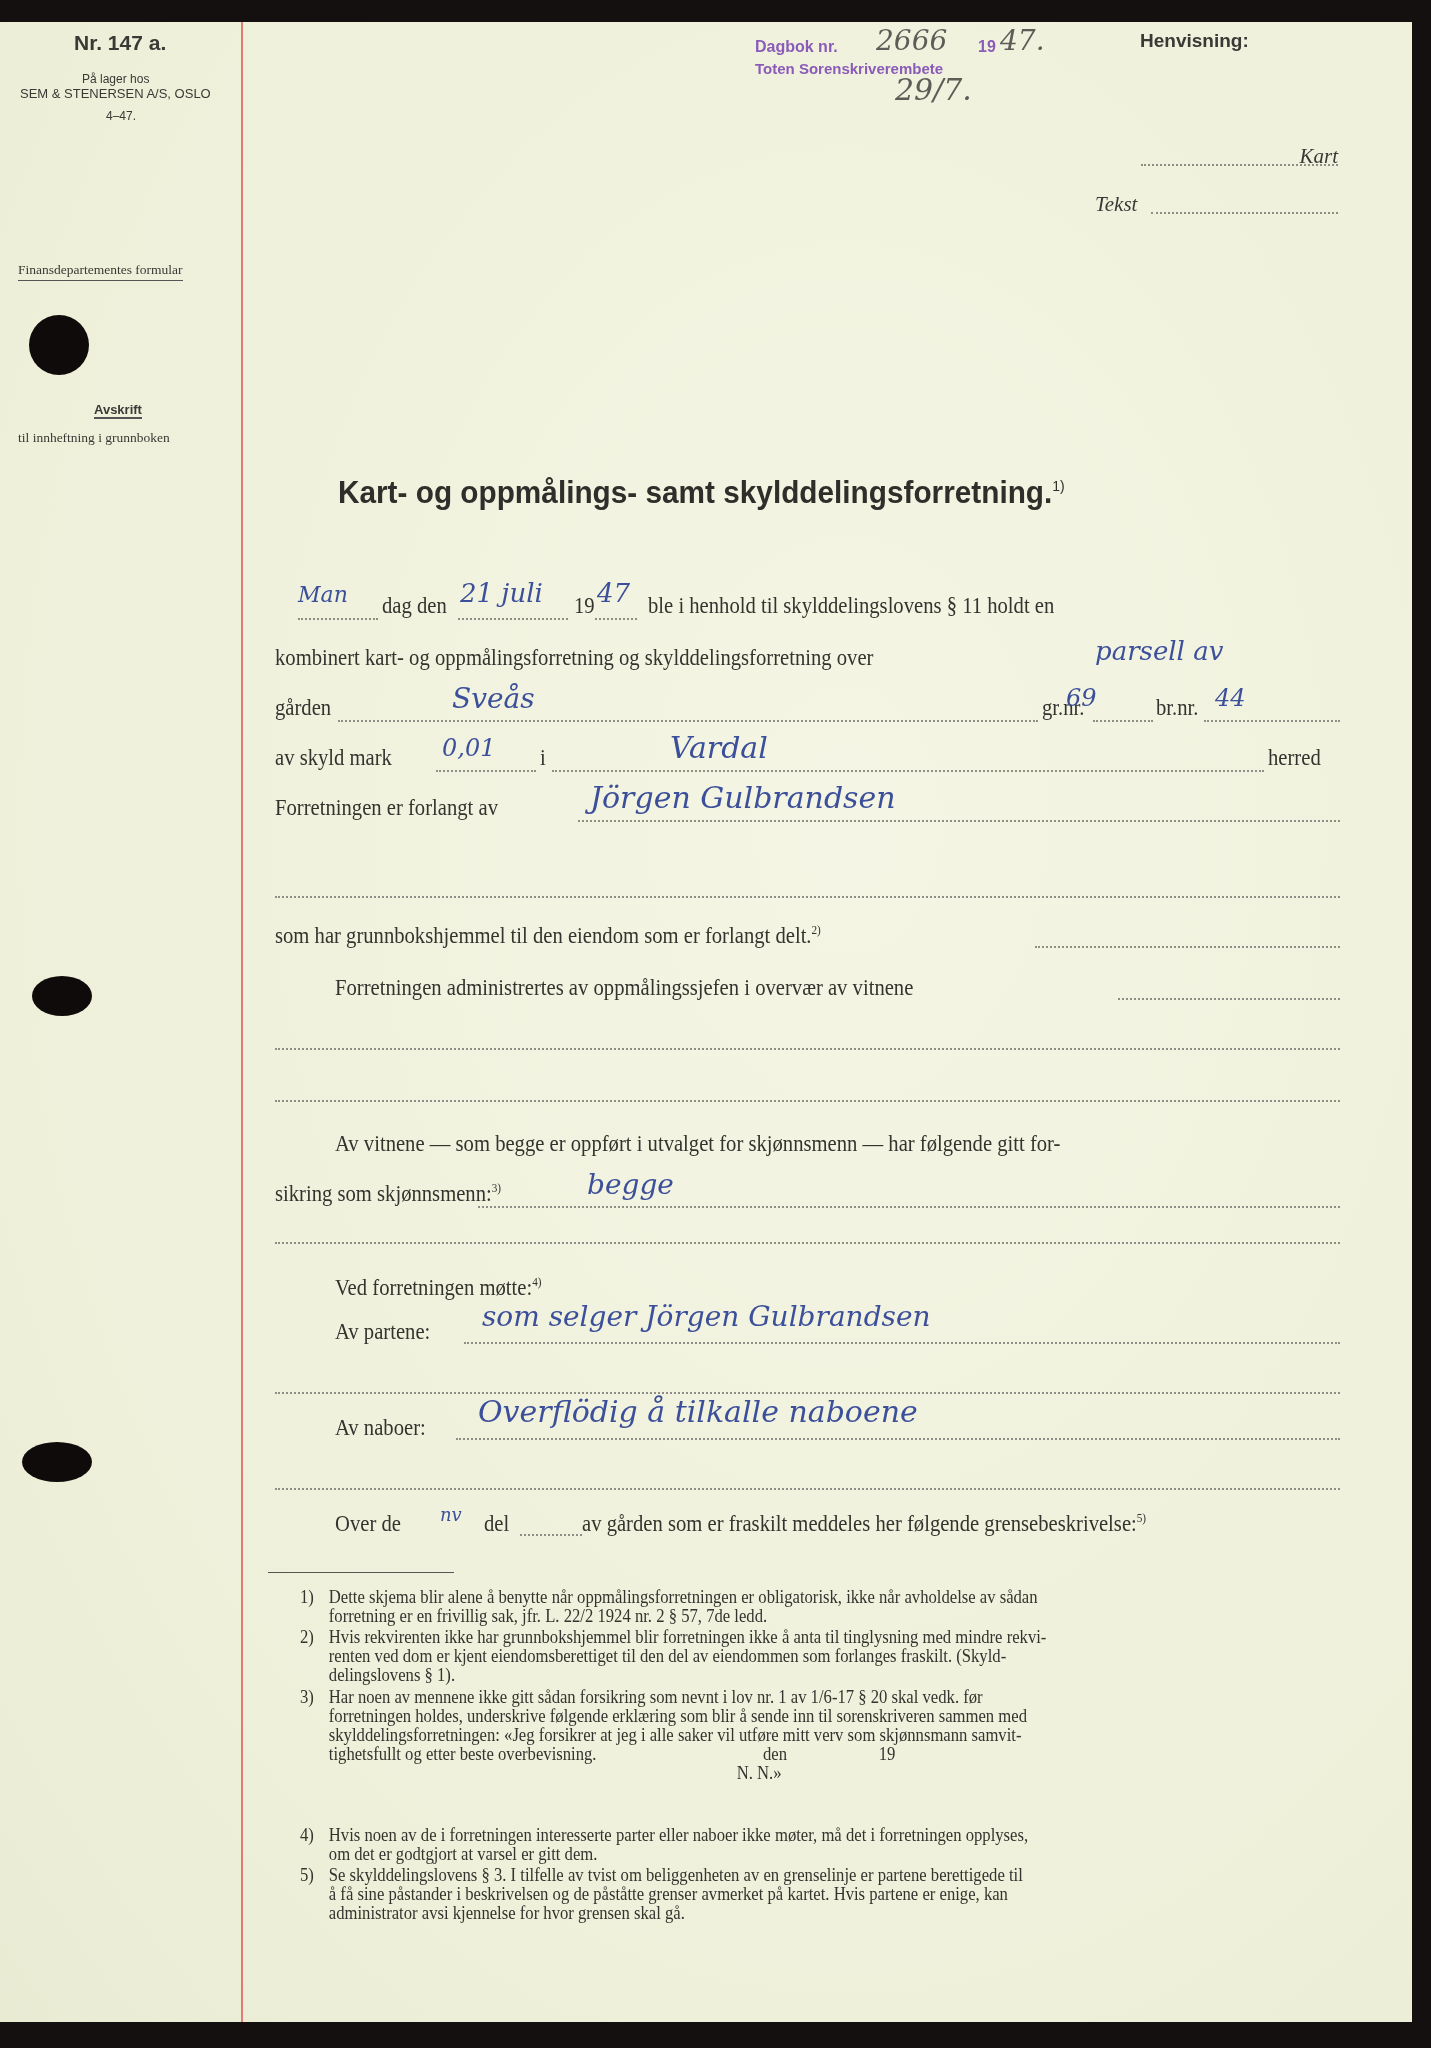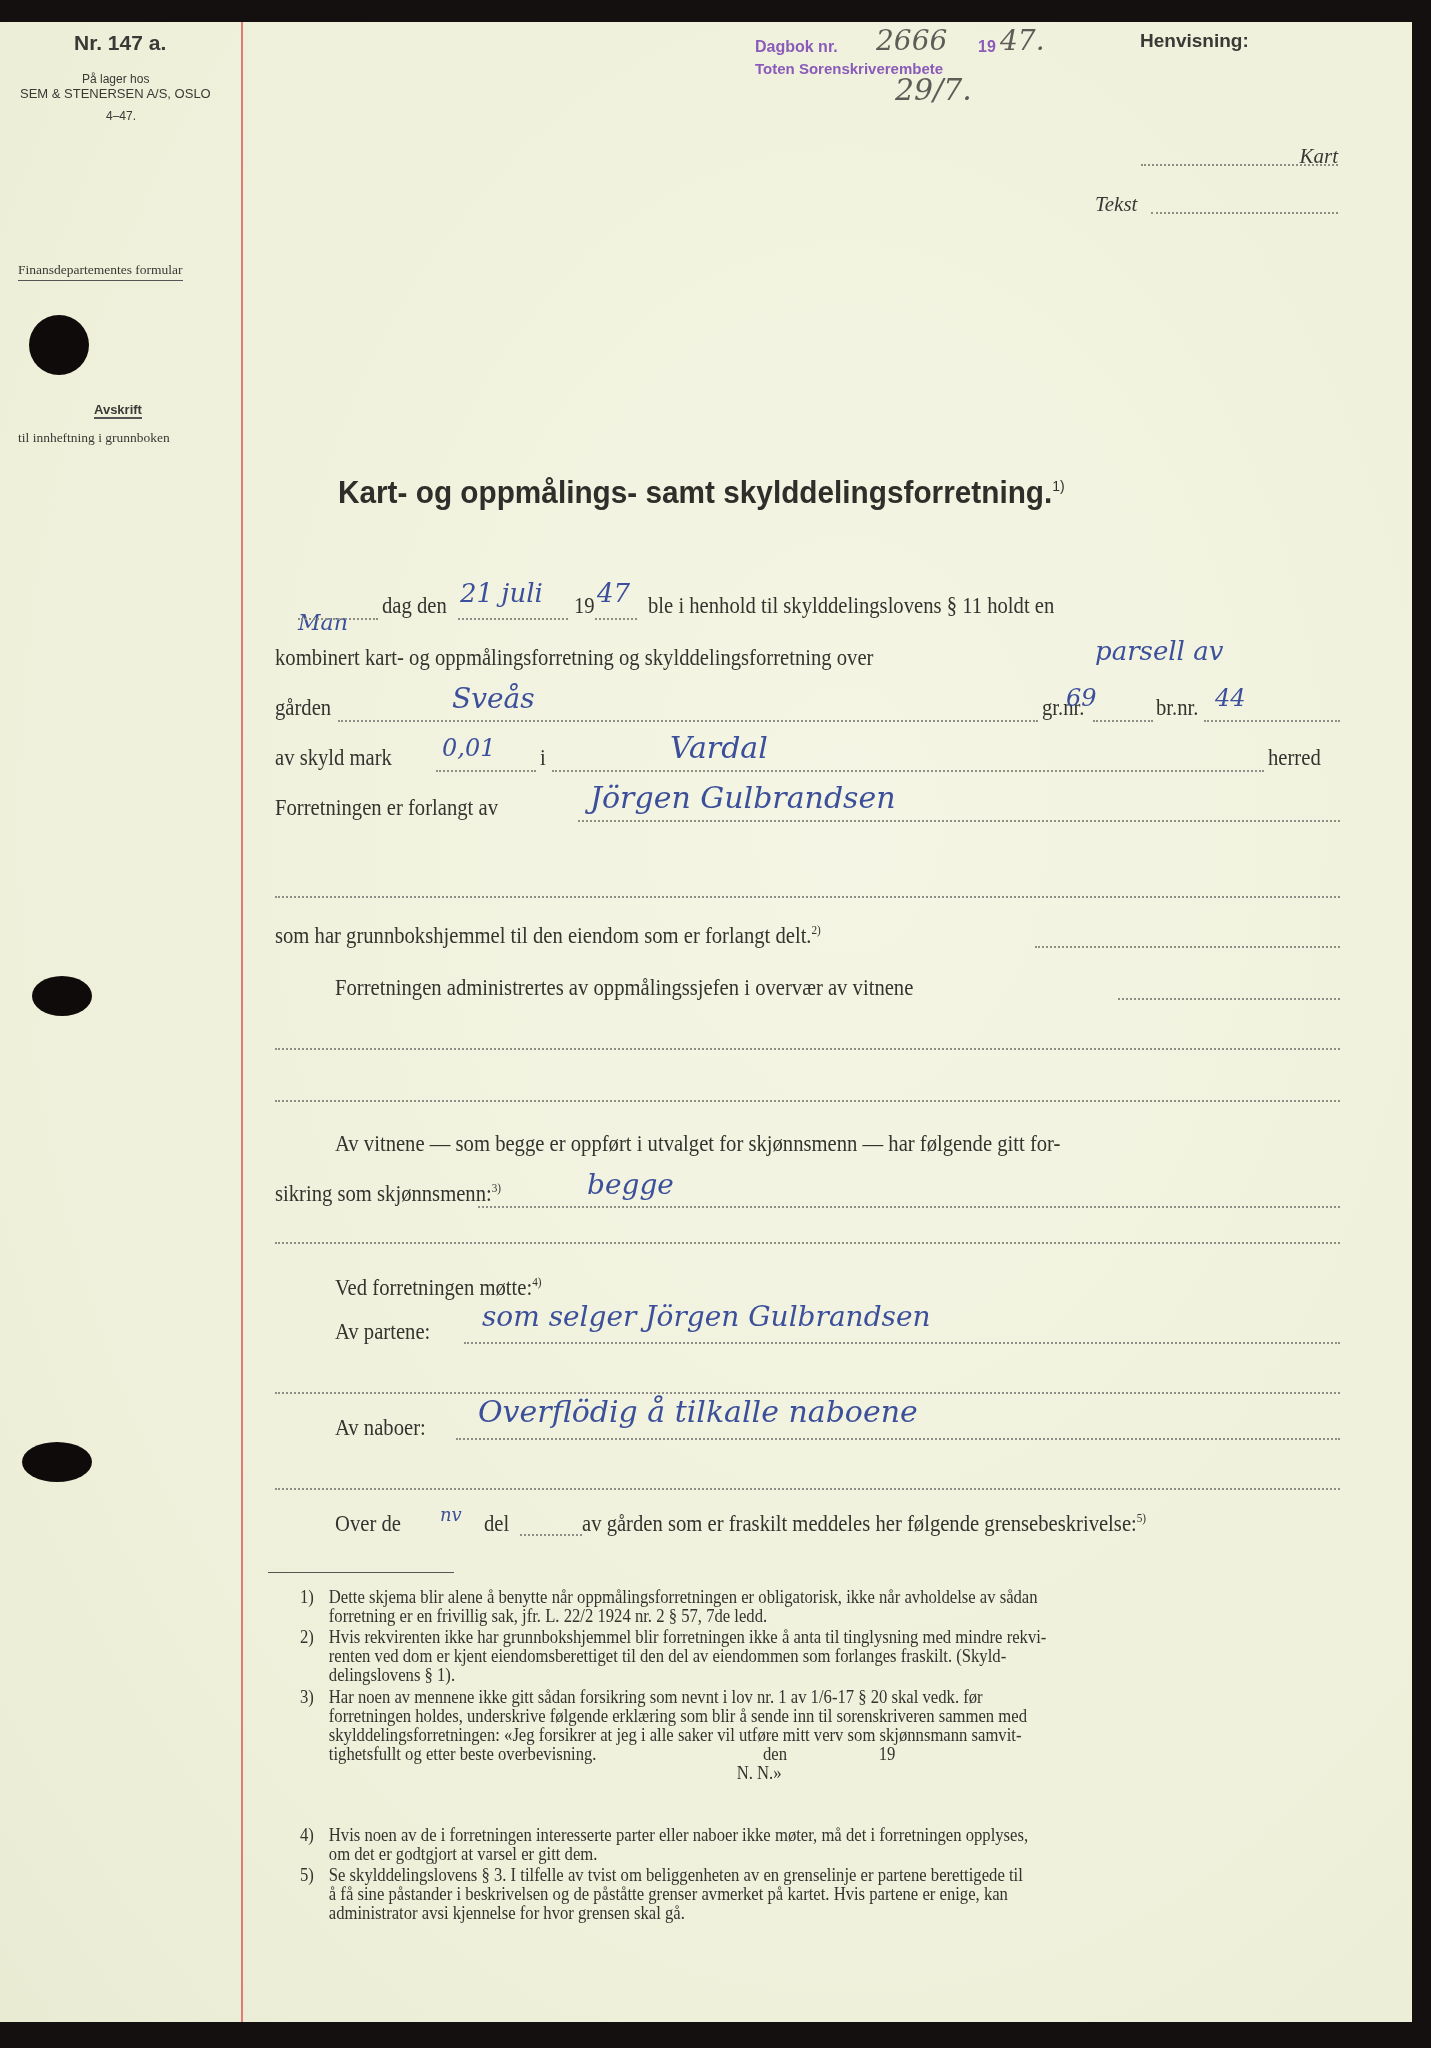--- a/index.html
+++ b/index.html
@@ -72,21 +72,21 @@
   </div>
   <div class="abs" style="left:1095px;top:195px;width:243px;height:30px;transform:translateY(-25px);">
     <span style="font-style:italic;font-size:21px;color:#3a3935;">Tekst</span>
     <span class="dots" style="position:absolute;left:56px;right:0;bottom:8px;"></span>
   </div>
 
   <div class="abs sans" style="left:338px;top:452px;font-size:32px;font-weight:bold;color:#2f2e2a;white-space:nowrap;transform:scaleX(0.93);transform-origin:left;">
     <span>Kart- og oppmålings- samt skylddelingsforretning.</span><sup style="font-size:15px;font-weight:normal;">1)</sup>
   </div>
 
-  <div class="abs hand" style="left:298px;top:560px;font-size:22px;margin-top:28px;">Man</div>
+  <div class="abs hand" style="left:298px;top:560px;font-size:22px;">Man</div>
   <div class="abs dots" style="left:298px;top:596px;width:80px;"></div>
   <div class="abs bodytxt" style="left:382px;top:570px;">dag den</div>
   <div class="abs hand" style="left:460px;top:556px;font-size:26px;">21 juli</div>
   <div class="abs dots" style="left:458px;top:596px;width:110px;"></div>
   <div class="abs bodytxt" style="left:574px;top:570px;">19</div>
   <div class="abs hand" style="left:597px;top:556px;font-size:26px;">47</div>
   <div class="abs dots" style="left:595px;top:596px;width:42px;"></div>
   <div class="abs bodytxt" style="left:648px;top:570px;">ble i henhold til skylddelingslovens § 11 holdt en</div>
 
   <div class="abs bodytxt" style="left:275px;top:622px;">kombinert kart- og oppmålingsforretning og skylddelingsforretning over</div>

